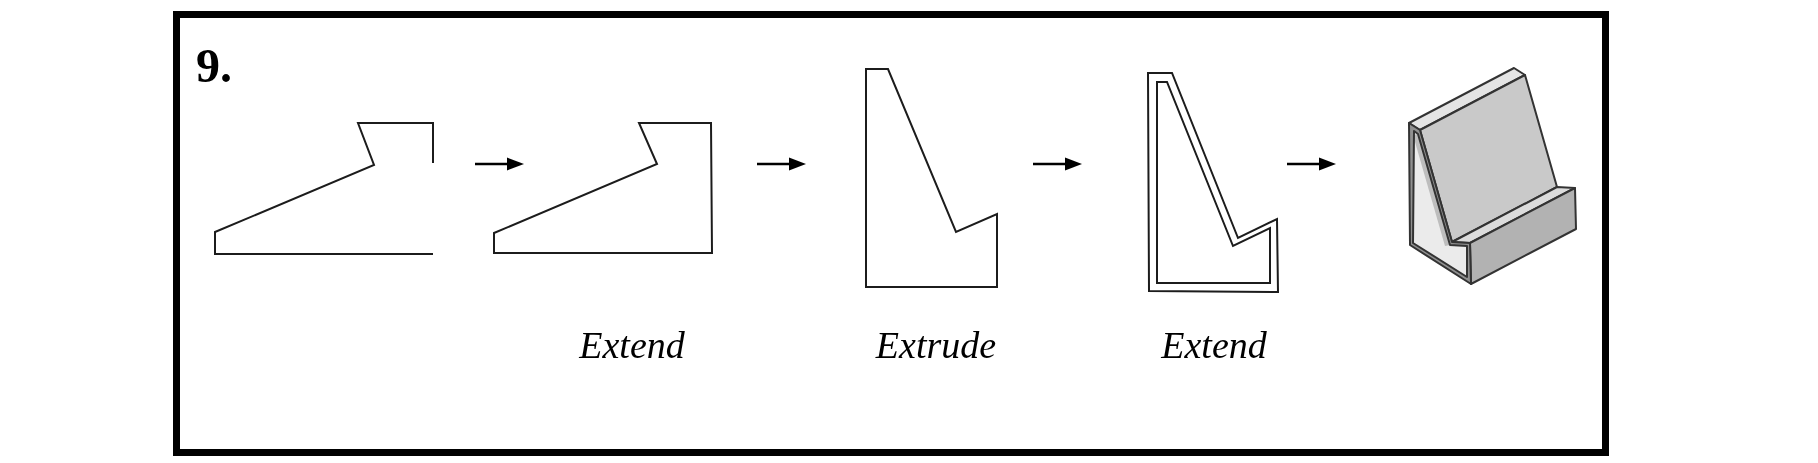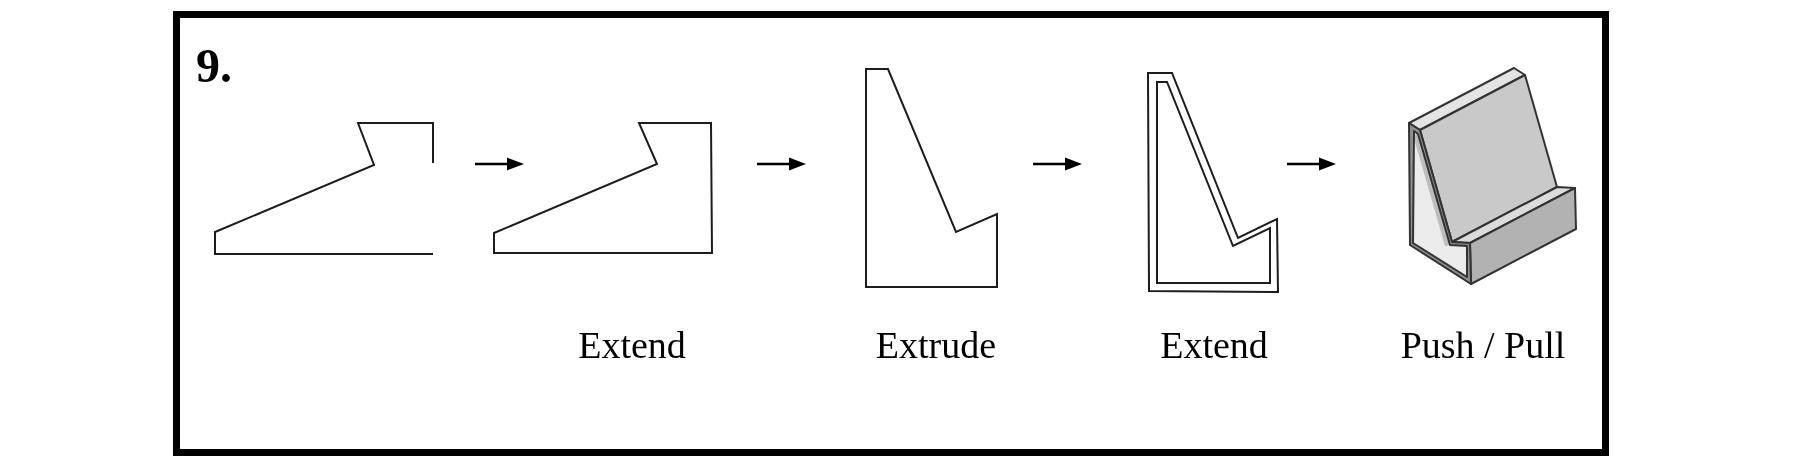--- a/index.html
+++ b/index.html
@@ -29,21 +29,21 @@
     position:absolute;left:173px;top:11px;width:1436px;height:445px;
     border:7px solid var(--border);box-sizing:border-box;
   }
   .figure-number{
     position:absolute;left:196px;top:42px;
     font-size:48px;font-weight:bold;line-height:1;white-space:nowrap;
   }
   .drawing{position:absolute;left:0;top:0;}
   .step-label{
     position:absolute;top:324px;transform:translateX(-50%);
-    font-size:38px;line-height:42px;text-align:left;white-space:nowrap;
+    font-size:38px;line-height:42px;text-align:left;white-space:nowrap;font-style:italic;
   }
   .outline{stroke:var(--outline);stroke-width:2;fill:none;stroke-linejoin:miter;}
   .arrow-line{stroke:var(--ink);stroke-width:2.5;}
   .arrow-head{fill:var(--ink);stroke:none;}
   .f-strip{fill:var(--face-strip);stroke:var(--edge-3d);stroke-width:2;stroke-linejoin:round;}
   .f-slant{fill:var(--face-slant);stroke:var(--edge-3d);stroke-width:2;stroke-linejoin:round;}
   .f-ledge-top{fill:var(--face-ledge-top);stroke:var(--edge-3d);stroke-width:2;stroke-linejoin:round;}
   .f-ledge-front{fill:var(--face-ledge-front);stroke:var(--edge-3d);stroke-width:2;stroke-linejoin:round;}
   .f-interior{fill:var(--face-interior);stroke:none;}
   .f-inner-slant{fill:var(--face-inner-slant);stroke:none;}
@@ -109,16 +109,15 @@
     </g>
   </svg>
 
   <div class="step-label" style="left:632px">Extend</div>
 
   <div class="step-label" style="left:936px">Extrude</div>
 
   <div class="step-label" style="left:1214px">Extend</div>
 
   <div class="step-label" style="left:1483px">
-    <div>Push / Pull</div>
   </div>
 
 </div>
 
 </body></html>

